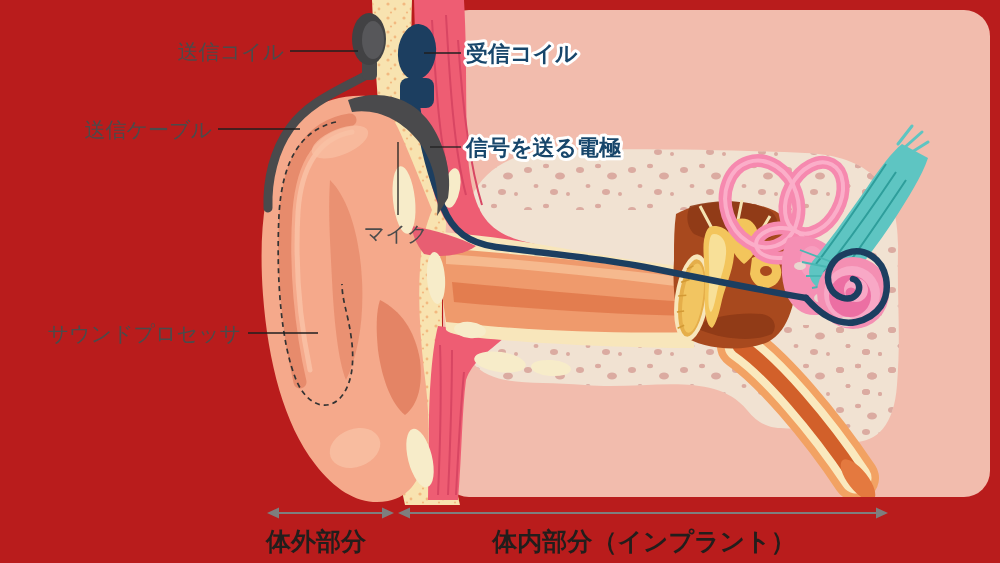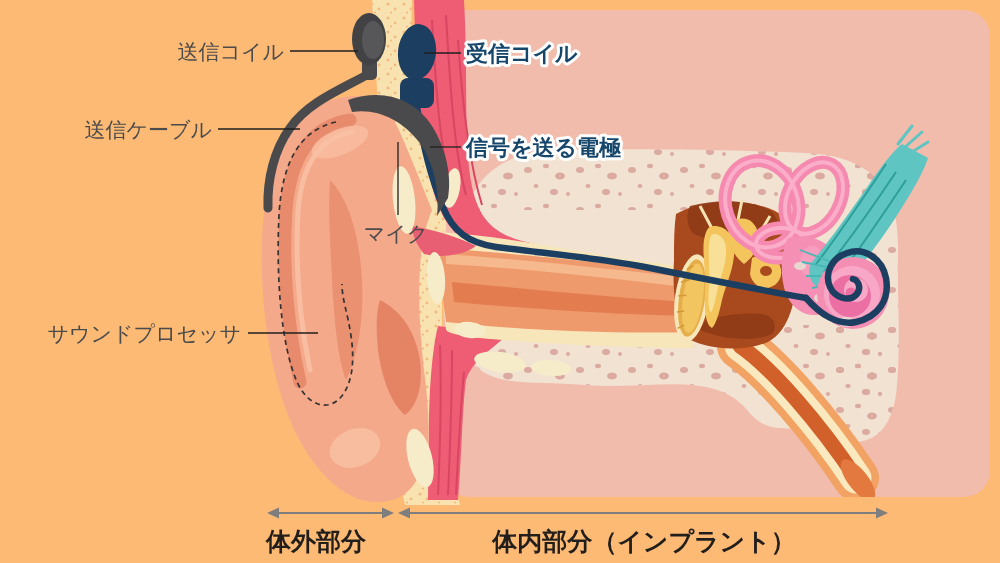--- a/index.html
+++ b/index.html
@@ -1,16 +1,16 @@
 <!DOCTYPE html>
 <html><head>
 <meta charset="utf-8">
 <style>
   html,body{margin:0;padding:0;background:#ffffff;}
-  .stage{position:relative;width:1000px;height:563px;background:#fdba74;overflow:hidden;
+  .stage{position:relative;width:1000px;height:563px;background:#b91c1c;overflow:hidden;
          font-family:"Liberation Sans","DejaVu Sans",sans-serif;}
   svg{display:block}
   text{font-family:"Liberation Sans","DejaVu Sans",sans-serif;}
   .lbl-gray{font-size:21px;fill:#4b4b4b;}
   .lbl-navy{font-size:22px;font-weight:bold;paint-order:stroke;stroke:#ffffff;stroke-width:6px;stroke-linejoin:round;}
   .lbl-bottom{font-size:25px;font-weight:600;}
   .leader{stroke:#1f1f1f;stroke-width:1.3;fill:none;}
 </style>
 </head>
 <body>

